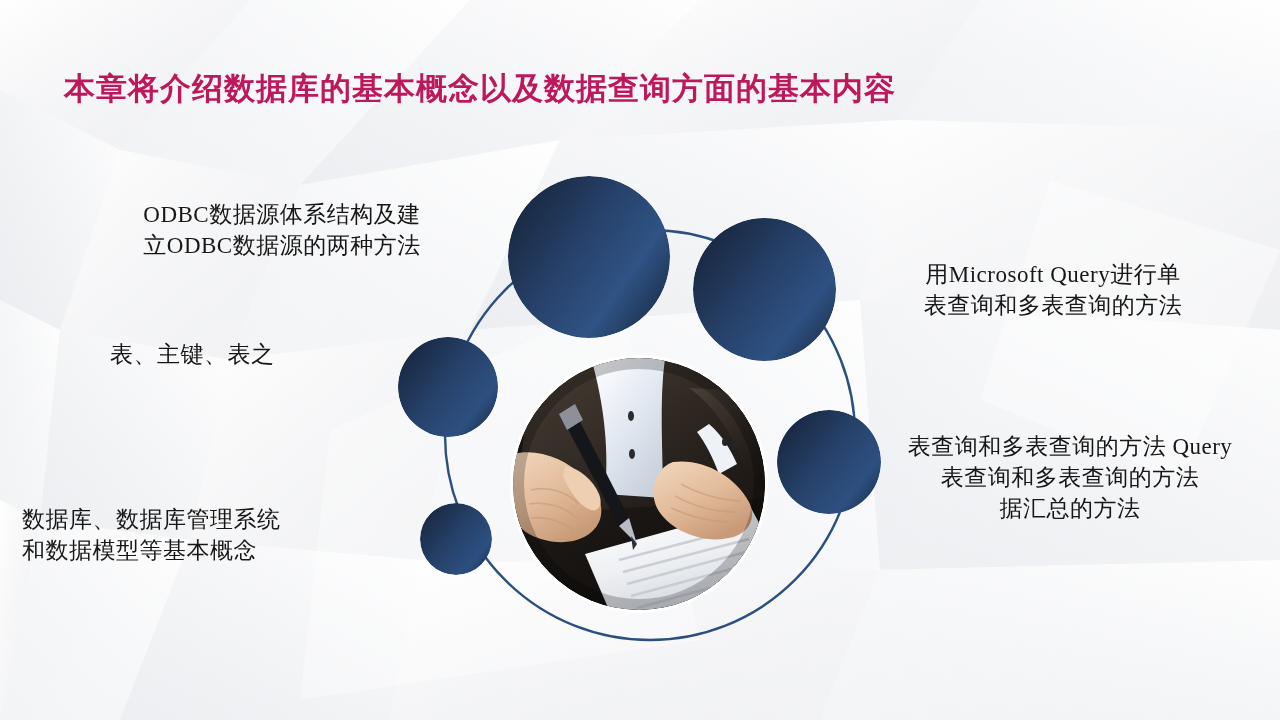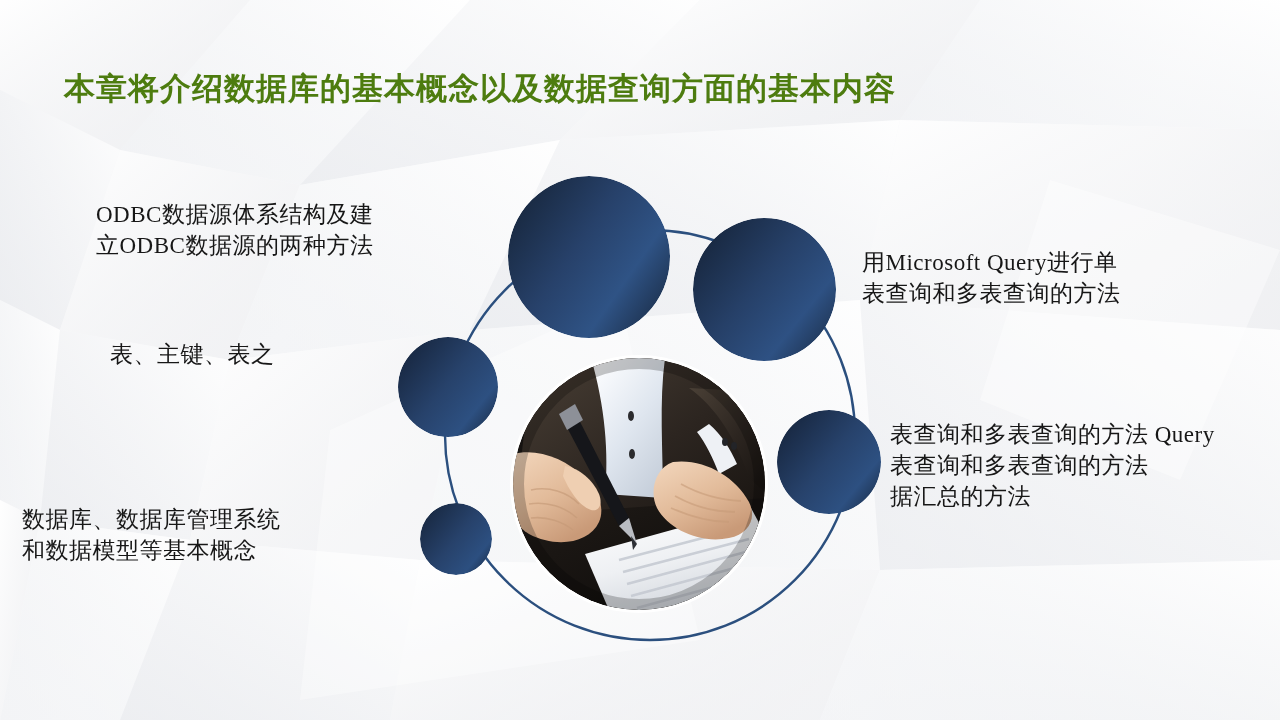--- a/index.html
+++ b/index.html
@@ -29,21 +29,21 @@
   .bg-svg { position:absolute; inset:0; }
 
   
   .title {
     position: absolute;
     left: 64px;
     top: 68px;
     font-size: 31px;
     font-weight: 700;
     letter-spacing: 1px;
-    color: #4d7c0f;
+    color: #be185d;
     white-space: nowrap;
     z-index: 6;
     font-family: "Liberation Serif", "DejaVu Serif", serif;
   }
 
   
   .diagram {
     position: absolute;
     inset: 0;
     z-index: 3;
@@ -77,23 +77,23 @@
   
   .label {
     position: absolute;
     color: #171717;
     font-size: 23px;
     line-height: 1.34;
     letter-spacing: 0.5px;
     z-index: 6;
     font-family: "Liberation Serif", "DejaVu Serif", serif;
   }
-  .label.right { text-align: left; }
-
-  .lbl-1 { left: 96px;  top: 200px; width: 372px; text-align: left; }
+  .label.right { text-align: center; margin-top: 12px; }
+
+  .lbl-1 { left: 96px;  top: 200px; width: 372px; text-align: center; }
   .lbl-2 { left: 110px; top: 340px; width: 268px; text-align: left; }
   .lbl-3 { left: 22px;  top: 505px; width: 392px; }
   .lbl-4 { left: 862px; top: 248px; width: 382px; }
   .lbl-5 { left: 890px; top: 420px; width: 360px; }
 </style>
 </head>
 <body>
 
 <div id="slide">
 

